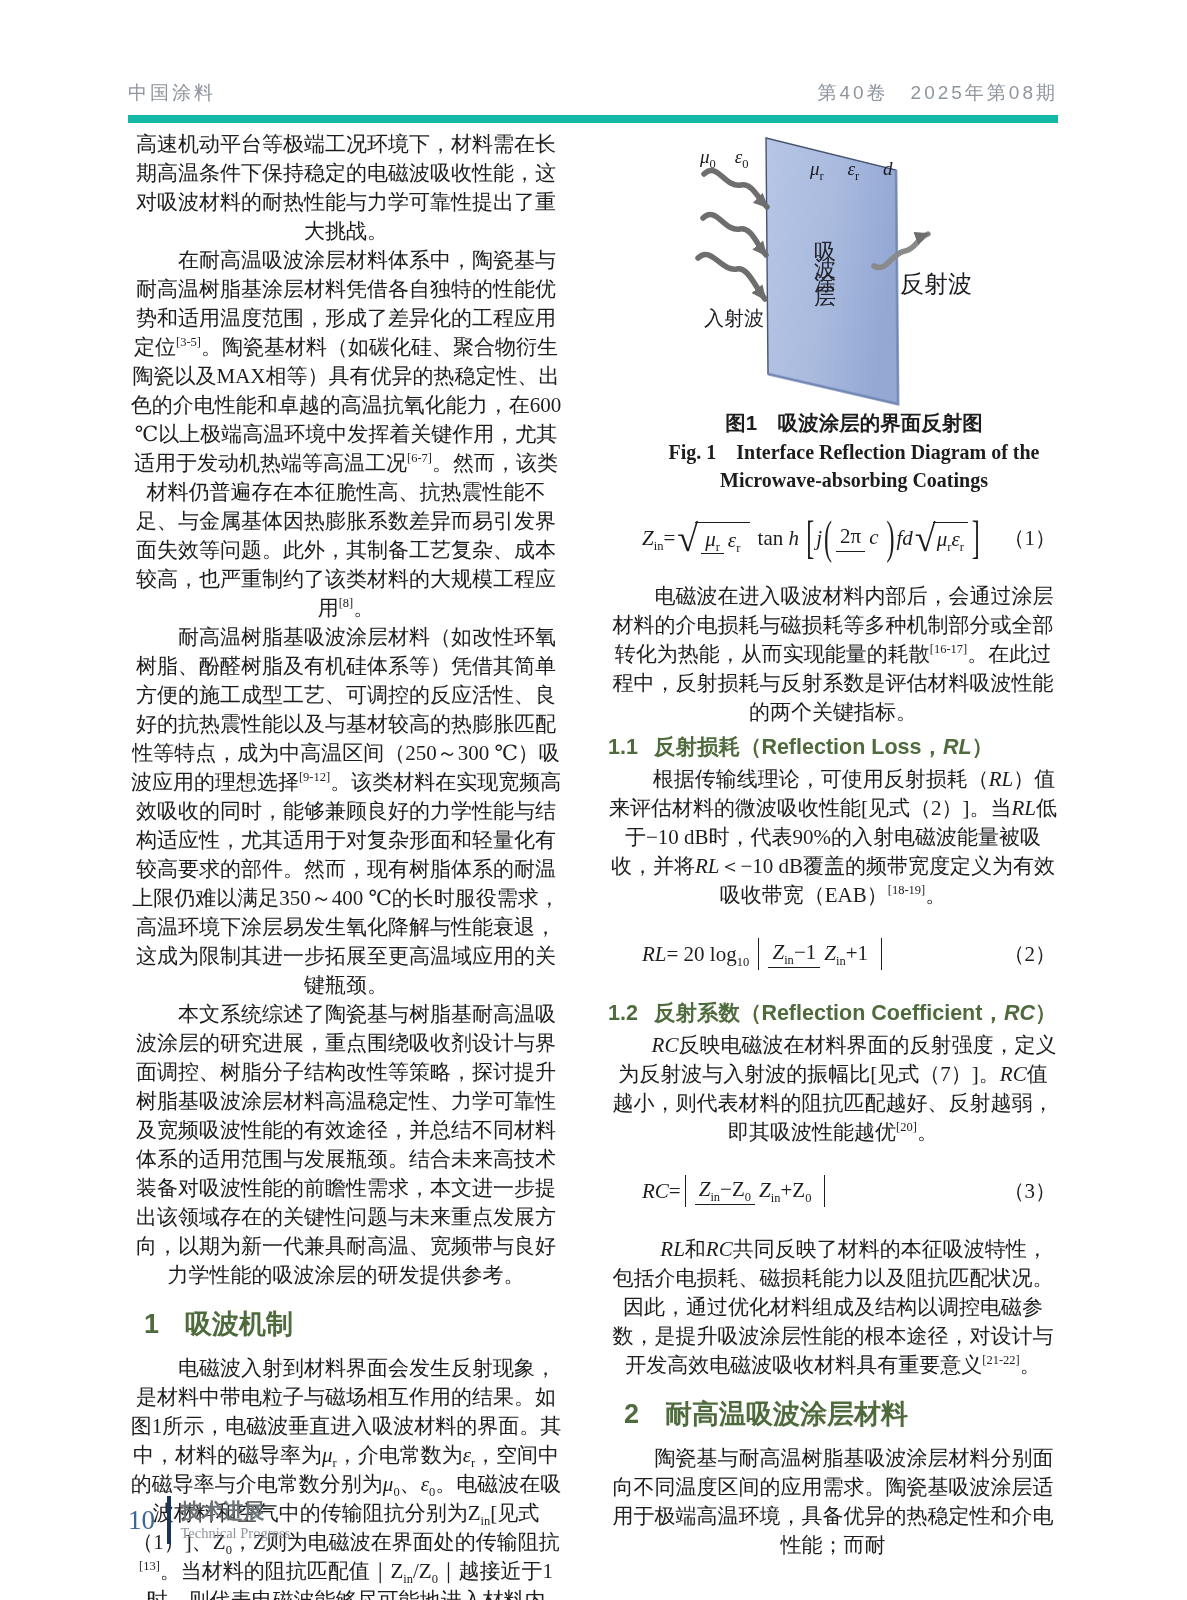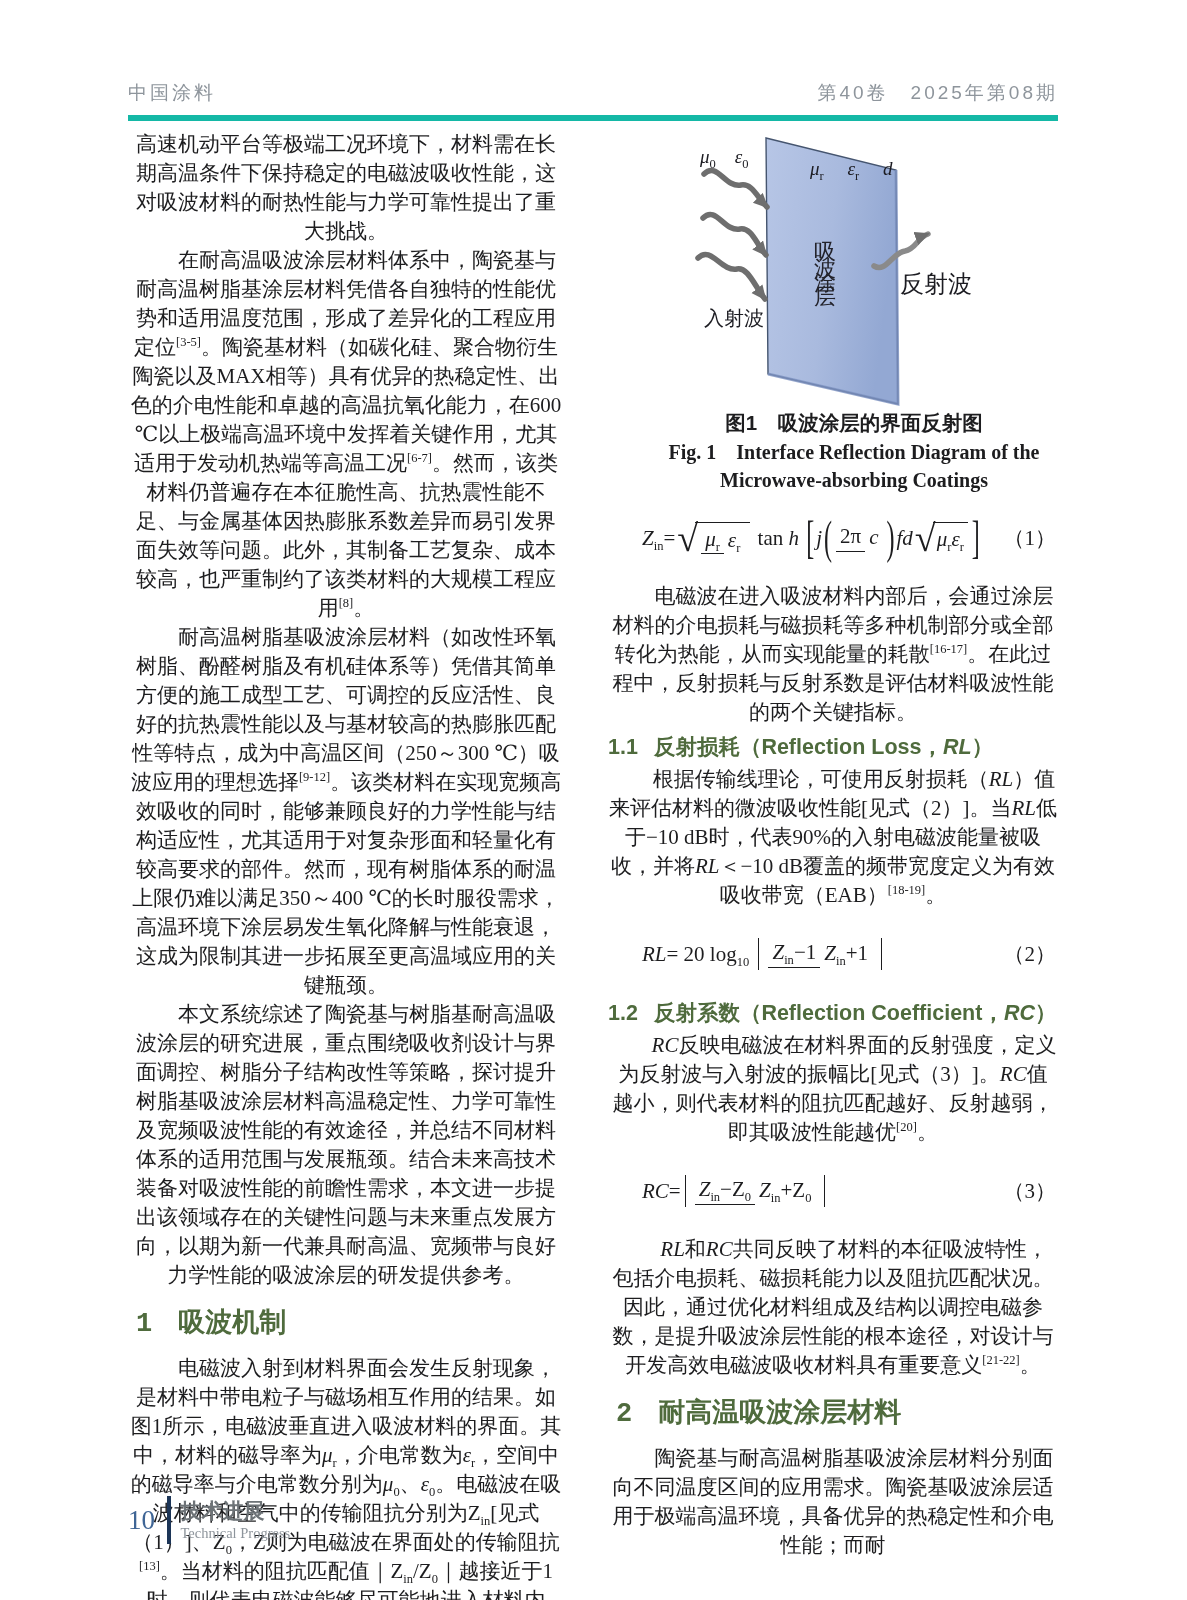--- a/index.html
+++ b/index.html
@@ -3,32 +3,32 @@
 <meta charset="utf-8">
 <style>
   html,body{margin:0;padding:0;background:#ffffff;}
   .page{position:relative;width:1187px;height:1600px;background:#fff;overflow:hidden;
         font-family:"Liberation Serif","DejaVu Serif",serif;color:#1d1d1f;}
   
   .header{position:absolute;left:128px;top:80px;width:930px;display:flex;
           justify-content:space-between;align-items:flex-end;
           font-family:"Liberation Sans","DejaVu Sans",sans-serif;
           font-size:19px;color:#8e959c;letter-spacing:3px;
-          border-bottom:6px solid #14b8a6;padding-bottom:9px;gap:29px;}
+          border-bottom:8px solid #14b8a6;padding-bottom:9px;gap:29px;}
   
   .columns{position:absolute;left:128px;top:130px;width:930px;display:flex;gap:44px;}
   .col{width:450px;font-size:21px;line-height:29px;text-align:justify;}
   .col p{margin:0;text-indent:42px;text-align:center;}
   .col p.noindent{text-indent:0;}
   sup{font-size:12.5px;line-height:0;}
   sub{font-size:12.5px;line-height:0;}
   .it{font-style:italic;}
   
-  .sec-h{font-family:Liberation Mono, monospace;font-weight:bold;
-         font-size:27px;color:var(--accent_green,#4f6b3d);margin:16px 8px 12px;text-indent:0;
+  .sec-h{font-family:Liberation Sans, sans-serif;font-weight:bold;
+         font-size:27px;color:var(--accent_green,#4f6b3d);margin:16px 16px 12px;text-indent:0;
          line-height:36px;}
   .sec-h .sec-no{margin-right:26px;}
   .sub-h{font-family:"Liberation Sans","DejaVu Sans",sans-serif;font-weight:bold;
          font-size:21.5px;color:var(--accent_green,#4f6b3d);margin:5px 0 3px;text-indent:0;
          line-height:30px;}
   .sub-h .sec-no{margin-right:16px;font-weight:bold;}
   .sub-h .it{font-style:italic;}
   
   .figure{position:relative;width:450px;height:278px;}
   .figure svg{position:absolute;left:0;top:0;}
@@ -166,21 +166,21 @@
               <span class="den"><span class="it">Z</span><sub>in</sub><span>+1</span></span>
             </span>
           </span>
         <span class="eq-no">（2）</span>
       </div>
 
       <div class="sub-h">
         <span class="sec-no">1.2</span><span><span>反射系数（Reflection Coefficient，</span><span class="it">RC</span><span>）</span></span>
       </div>
 
-      <p><span class="it">RC</span><span>反映电磁波在材料界面的反射强度，定义为反射波与入射波的振幅比[见式（3）]。</span><span class="it">RC</span><span>值越小，则代表材料的阻抗匹配越好、反射越弱，即其吸波性能越优</span><sup>[20]</sup><span>。</span></p>
+      <p><span class="it">RC</span><span>反映电磁波在材料界面的反射强度，定义为反射波与入射波的振幅比[见式（7）]。</span><span class="it">RC</span><span>值越小，则代表材料的阻抗匹配越好、反射越弱，即其吸波性能越优</span><sup>[20]</sup><span>。</span></p>
 
       <div class="equation">
         <span class="eq-tok"><span class="it">RC</span><span>=</span></span>
           <span class="abs">
             <span class="frac">
               <span class="num"><span class="it">Z</span><sub>in</sub><span>−Z</span><sub>0</sub></span>
               <span class="den"><span class="it">Z</span><sub>in</sub><span>+Z</span><sub>0</sub></span>
             </span>
           </span>
         <span class="eq-no">（3）</span>

